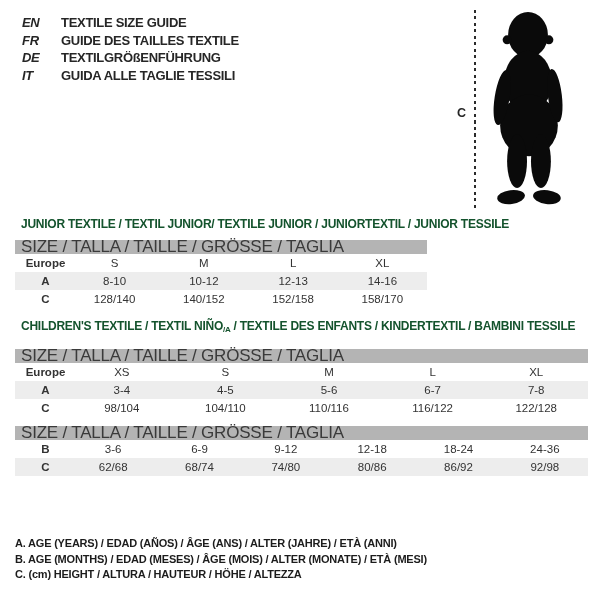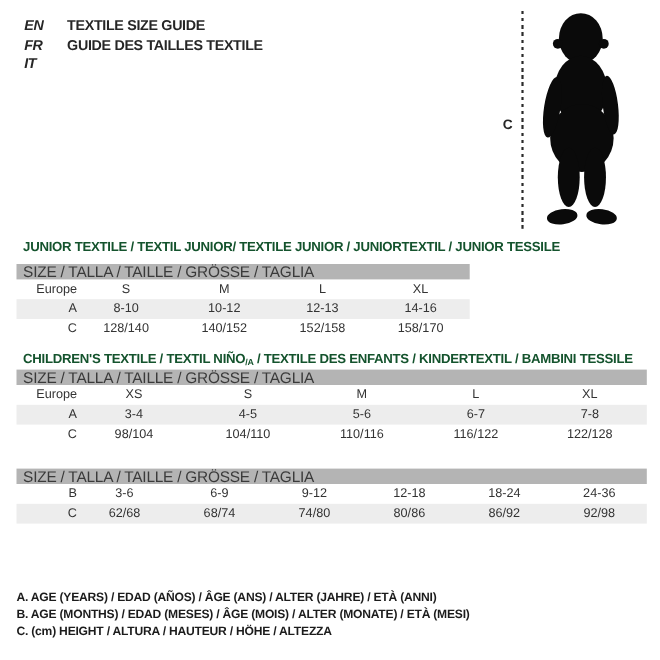--- a/index.html
+++ b/index.html
@@ -19,33 +19,33 @@
   }
   .silhouette{position:absolute;left:481px;top:9px;}
   
   .tbl{position:absolute;left:15px;}
   .tbl-title{margin:0 0 0 6px;font-size:12px;font-weight:bold;line-height:12px;letter-spacing:-0.25px;color:#14532d;white-space:nowrap;}
   .tbl-title sub{font-size:8px;vertical-align:-2px;}
   .tbl-title.two-line{line-height:13.5px;}
   .grid{width:100%;}
   .bar{
     background:#b4b4b4;height:14px;line-height:14px;padding-left:6px;
-    font-size:14px;color:#3a3a3a;letter-spacing:-0.2px;box-sizing:border-box;
+    font-size:17px;color:#3a3a3a;letter-spacing:-0.2px;box-sizing:border-box;
   }
   .row{display:grid;align-items:center;height:18px;font-size:11.5px;color:#333;}
   .cols4{grid-template-columns:55px repeat(4,1fr);}
   .cols5{grid-template-columns:55px repeat(5,1fr);}
   .cols6{grid-template-columns:55px repeat(6,1fr);}
-  .row .lbl{text-align:right;padding-left:6px;}
+  .row .lbl{text-align:center;padding-left:6px;font-weight:bold;}
   .row .cell{text-align:center;}
   .shaded{background:#ededed;}
   #t1{top:218px;width:412px;}
   #t1 .tbl-title{margin-bottom:10px;}
   #t2{top:320px;width:573px;}
-  #t2 .tbl-title{}
+  #t2 .tbl-title{margin-bottom:13px;}
   #t3{top:426px;width:573px;}
   #t3 .tbl-title{margin-bottom:11px;}
   
   .legend{position:absolute;left:15px;top:536px;}
   .legend-row{font-size:11px;font-weight:bold;line-height:15.7px;letter-spacing:-0.2px;color:#1c1c1c;white-space:nowrap;}
 </style>
 </head>
 <body>
 
 <div class="canvas">
@@ -53,21 +53,26 @@
   <div class="lang-list">
     <div class="lang-row">
       <span class="lang-code">EN</span>
       <span class="lang-title">TEXTILE SIZE GUIDE</span>
     </div>
     <div class="lang-row">
       <span class="lang-code">FR</span>
       <span class="lang-title">GUIDE DES TAILLES TEXTILE</span>
     </div>
     <div class="lang-row">
+      <span class="lang-code">DE</span>
+      <span class="lang-title">TEXTILGRÖßENFÜHRUNG</span>
+    </div>
+    <div class="lang-row">
       <span class="lang-code">IT</span>
+      <span class="lang-title">GUIDA ALLE TAGLIE TESSILI</span>
     </div>
   </div>
 
   <span class="figure-label">C</span>
   <div class="dash-line"></div>
   <svg class="silhouette" width="95" height="199" viewBox="0 0 95 200">
     <g fill="#0a0a0a">
       <ellipse cx="47" cy="26" rx="20" ry="23"></ellipse>
       <circle cx="26" cy="31" r="4.5"></circle>
       <circle cx="68" cy="31" r="4.5"></circle>

